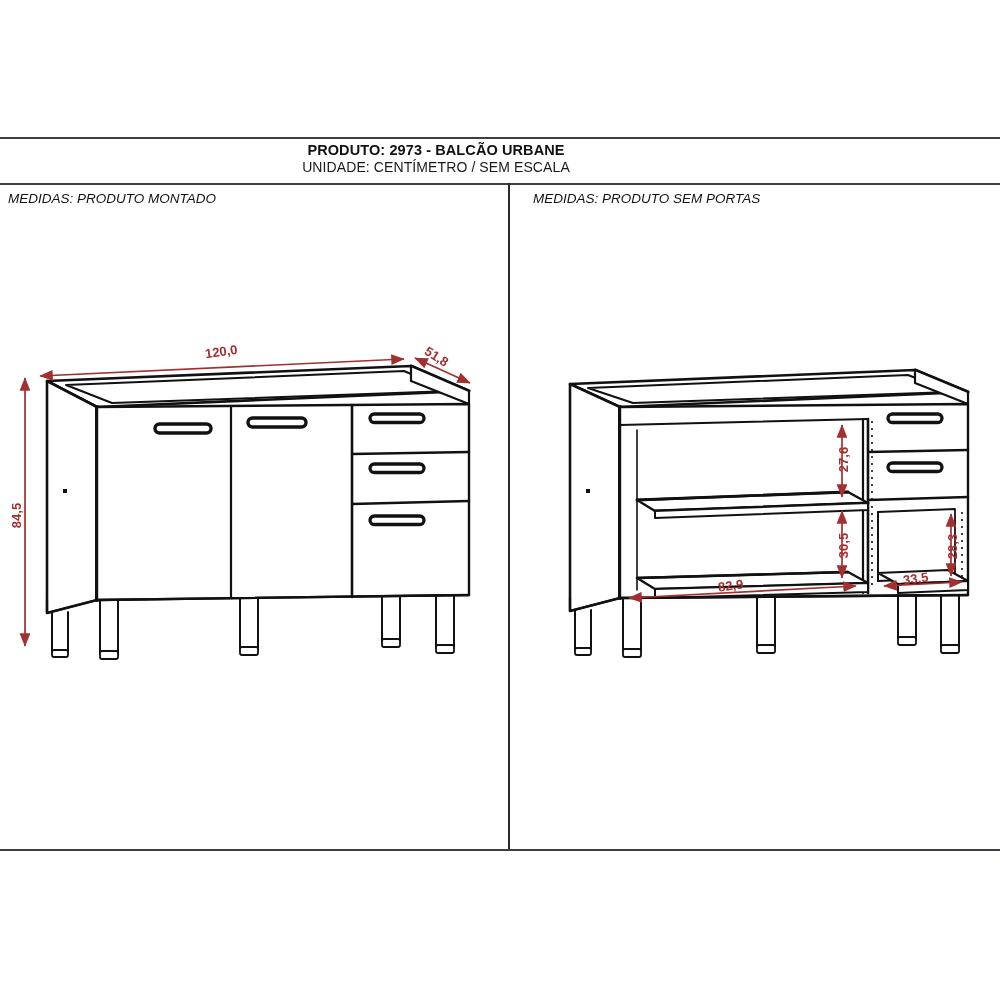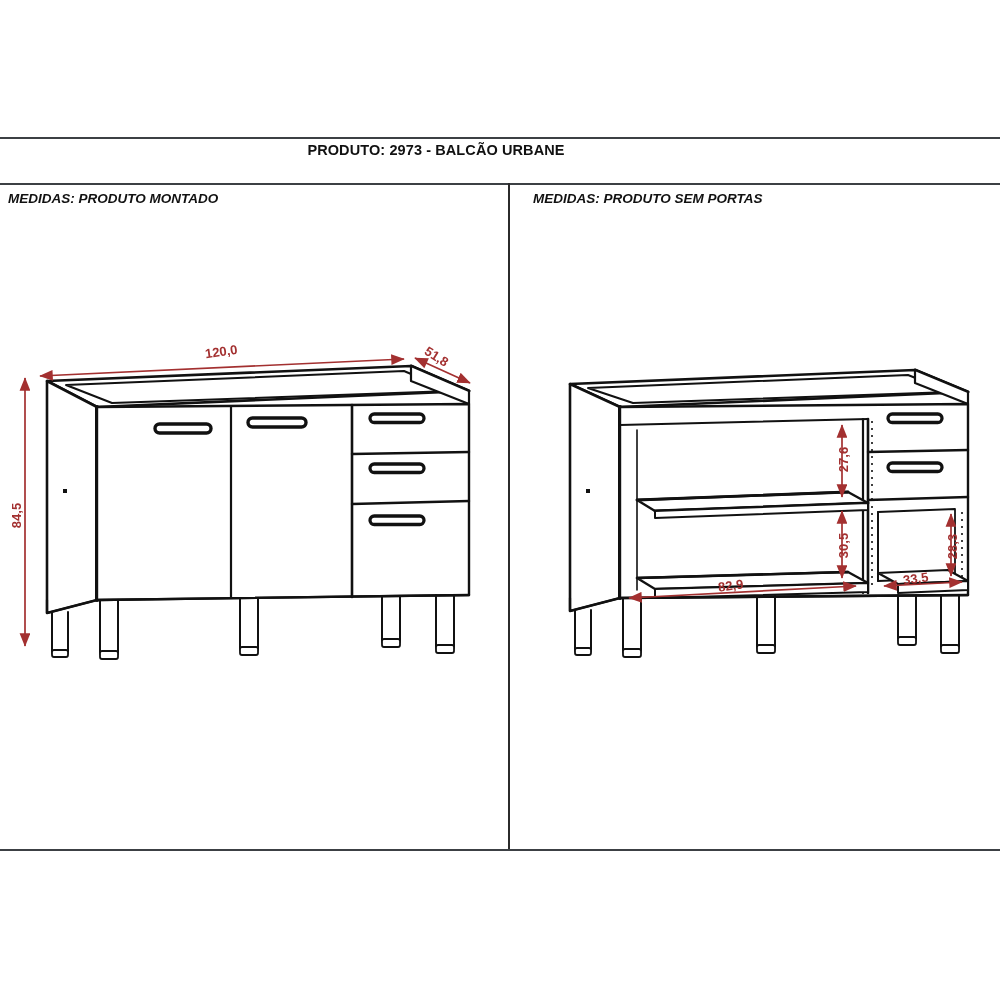--- a/index.html
+++ b/index.html
@@ -53,21 +53,21 @@
     font-size: 14px;
     font-weight: normal;
     color: #1a1a1a;
     letter-spacing: .1px;
     white-space: nowrap;
   }
   .panel-caption {
     position: absolute;
     font-size: 13.5px;
     font-style: italic;
-    font-weight: bold;
+    font-weight: normal;
     color: #111111;
     white-space: nowrap;
   }
 
   
   .drawing {
     position: absolute;
     top: 0;
     left: 0;
   }
@@ -97,20 +97,21 @@
 
 <div id="sheet">
 
   <div class="rule-h" style="top:137px;"></div>
   <div class="rule-h" style="top:183px;"></div>
   <div class="rule-h" style="top:849px;"></div>
   <div class="rule-v" style="left:508px; top:183px; height:666px;"></div>
 
   <div class="title-block">
     <div class="title-main">PRODUTO: 2973 - BALCÃO URBANE</div>
+    <div class="title-sub">UNIDADE: CENTÍMETRO / SEM ESCALA</div>
   </div>
 
   <div class="panel-caption" style="left:8px; top:191px;">MEDIDAS: PRODUTO MONTADO</div>
   <div class="panel-caption" style="left:519px; top:191px;margin-left:14px;">MEDIDAS: PRODUTO SEM PORTAS</div>
 
   <svg class="drawing" width="1000" height="1000" viewBox="0 0 1000 1000">
     <g fill="none" stroke="#111111" stroke-width="2.2" stroke-linejoin="round" stroke-linecap="round">
 
       <polygon points="47,381 411,366 469,391 97,407" fill="#ffffff" stroke="#111111" stroke-width="2.6"></polygon>
 

